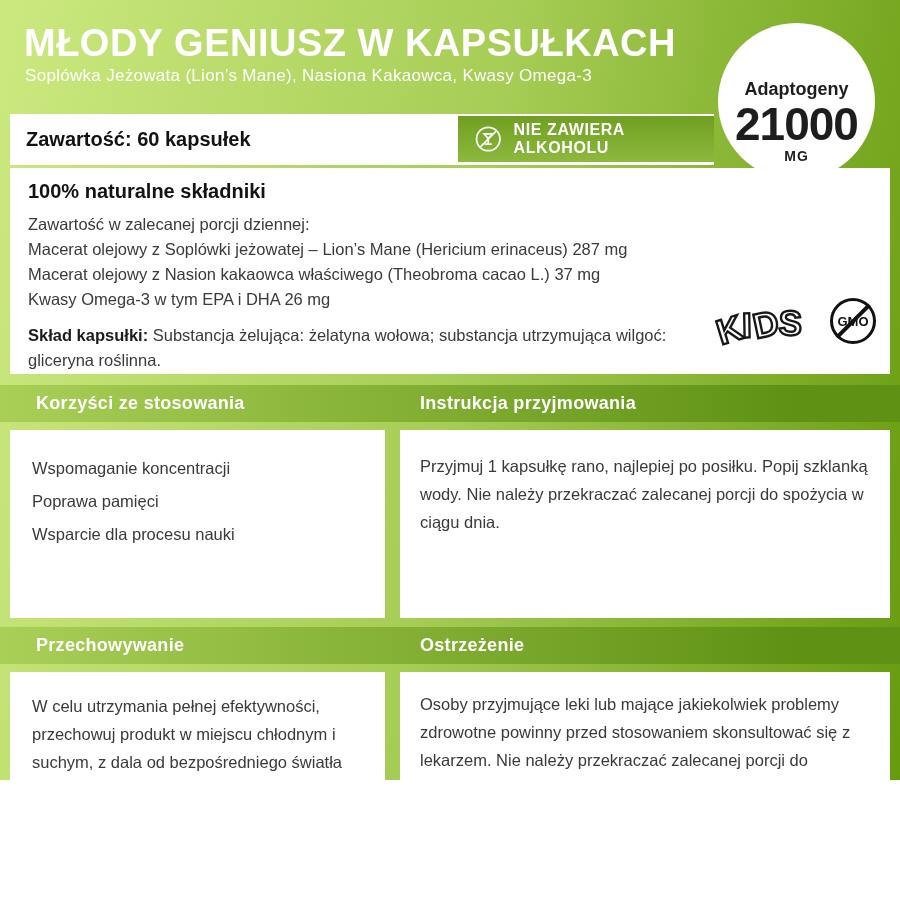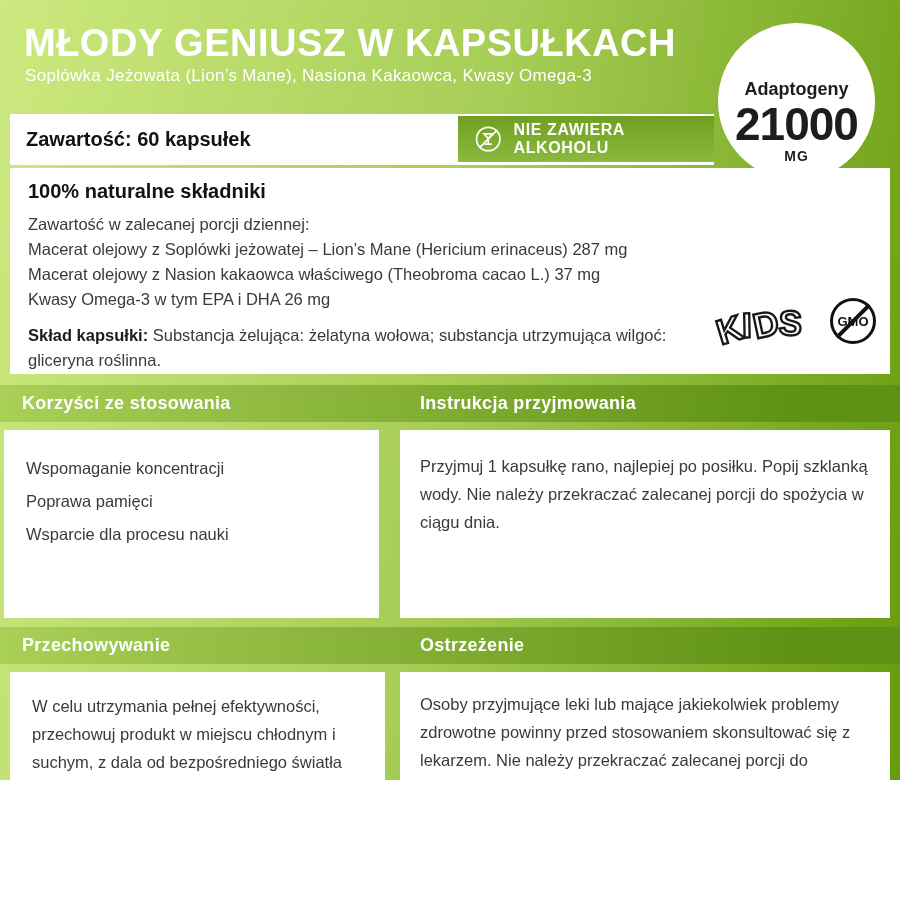--- a/index.html
+++ b/index.html
@@ -48,24 +48,24 @@
     position:absolute;left:820px;top:130px;width:40px;height:40px;border:3.5px solid #111;border-radius:50%;
     display:flex;align-items:center;justify-content:center;font-size:13px;font-weight:bold;color:#111;
   }
   .gmo::before{
     content:"";position:absolute;left:50%;top:50%;width:46px;height:3.5px;background:#111;
     transform:translate(-50%,-50%) rotate(-45deg);
   }
   
   .band{position:absolute;left:0;width:900px;height:37px;background:linear-gradient(90deg,var(--band_left) 0%,var(--band_right) 88%);}
   .band-title{position:absolute;top:0;height:37px;line-height:37px;font-size:18px;font-weight:bold;color:#fff;letter-spacing:.3px;}
-  .bt-left{left:22px;} .bt-right{left:420px;}
+  .bt-left{left:36px;} .bt-right{left:420px;}
   
   .panel{position:absolute;background:#fff;color:#3a3a3a;box-sizing:border-box;}
-  .p-benefits{left:4px;top:430px;width:375px;height:188px;padding:22px 20px 10px 22px;}
+  .p-benefits{left:10px;top:430px;width:375px;height:188px;padding:22px 20px 10px 22px;}
   .p-benefits .item{font-size:16.5px;line-height:33px;}
   .p-instructions{left:400px;top:430px;width:490px;height:188px;padding:22px 22px 8px 20px;font-size:16.5px;line-height:28px;}
   .p-storage{left:10px;top:672px;width:375px;height:158px;padding:20px 24px 0 22px;font-size:16.5px;line-height:28px;}
   .p-warning{left:400px;top:672px;width:490px;height:222px;padding:18px 22px 0 20px;font-size:16.5px;line-height:28px;}
   
   .footer{position:absolute;left:26px;top:838px;display:flex;align-items:flex-start;gap:20px;color:#fff;}
   .footer .txt{width:330px;font-size:20px;font-weight:bold;line-height:25px;letter-spacing:.3px;}
 </style>
 </head>
 <body>

